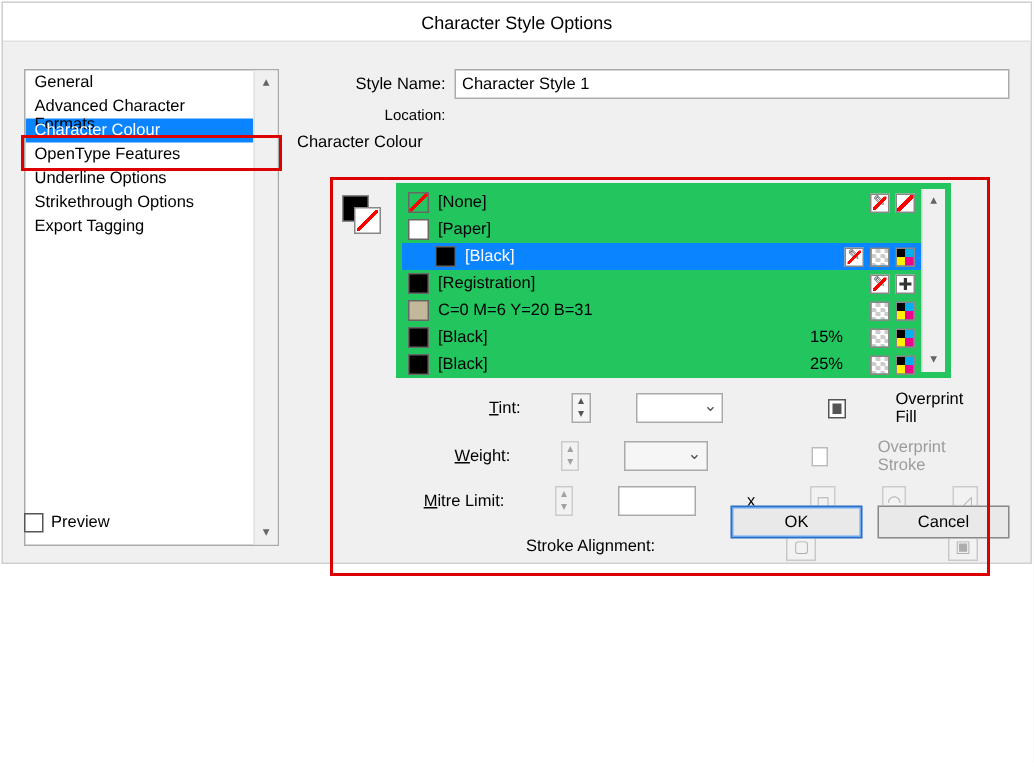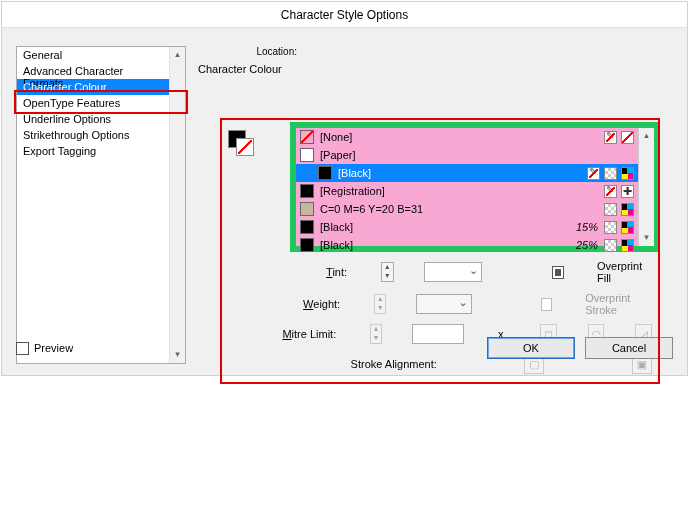--- a/index.html
+++ b/index.html
@@ -135,25 +135,25 @@
     background: #fff;
     border: 1px solid #888;
   }
   .fs-stroke::after {
     content: "";
     position: absolute;
     left: 1px; top: 1px; right: 1px; bottom: 1px;
     background: linear-gradient(to top left, transparent 45%, red 45%, red 55%, transparent 55%);
   }
   .swatch-list {
-    margin-left: 70px;
+    margin-left: 44px;
     width: 370px;
     height: 130px;
-    border: 6px solid #22c55e;
-    background: #f9a8d4;
+    border: 4px solid #22c55e;
+    background: #22c55e;
     display: flex;
   }
   .sw-rows { flex: 1; }
   .sw-scroll {
     width: 16px;
     background: #f0f0f0;
     border-left: 1px solid #ccc;
     position: relative;
   }
   .sw-scroll .arrow {
@@ -179,21 +179,21 @@
     flex-shrink: 0;
     position: relative;
   }
   .swatch.none::after {
     content:"";
     position:absolute; inset:0;
     background: linear-gradient(to top left, transparent 44%, red 44%, red 56%, transparent 56%);
   }
   .swatch.indent { margin-left: 18px; }
   .sw-name { flex: 1; white-space: nowrap; overflow: hidden; }
-  .sw-pct { width: 40px; text-align: right; padding-right: 6px; font-style: italic; }
+  .sw-pct { width: 40px; text-align: left; padding-right: 6px; }
   .sw-icons { display:flex; gap:4px; }
   .sw-ico {
     width: 13px; height: 13px;
     border: 1px solid #888;
     display: inline-block;
     position: relative;
     background:#fff;
   }
   .sw-ico.pencil-slash::after {
     content:""; position:absolute; inset:1px;
@@ -337,20 +337,24 @@
           <div class="cat-item">Export Tagging</div>
         </div>
       <div class="cat-scroll">
         <div class="arrow up">▴</div>
         <div class="arrow down">▾</div>
       </div>
     </div>
 
     <div class="right">
       <div class="field-row">
+        <div class="field-label">Style Name:</div>
+        <input class="text-input" value="Character Style 1" style="">
+      </div>
+      <div class="field-row">
         <div class="field-label" style="font-size:10px;">Location:</div>
       </div>
       <div class="section-title">Character Colour</div>
     </div>
   </div>
 
   <div class="highlight hl1"></div>
   <div class="highlight hl2"></div>
 
   <div class="colour-area">

